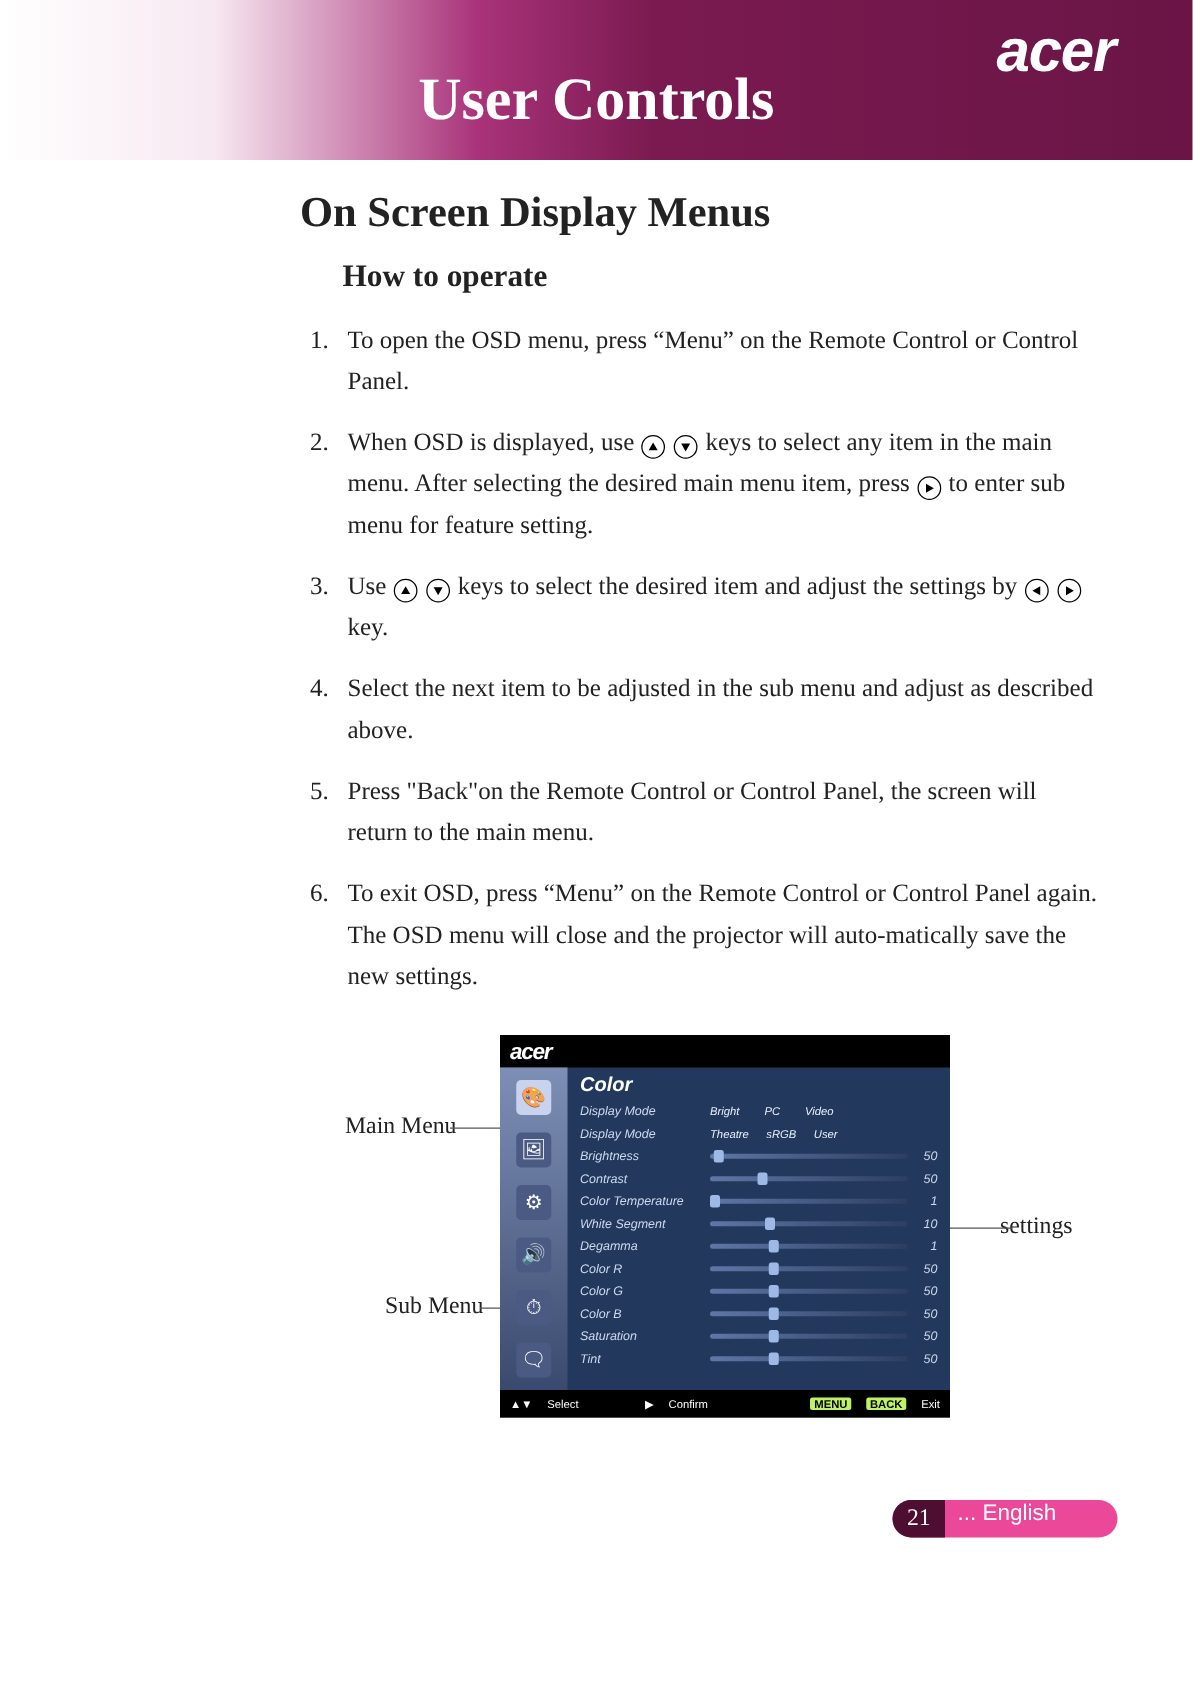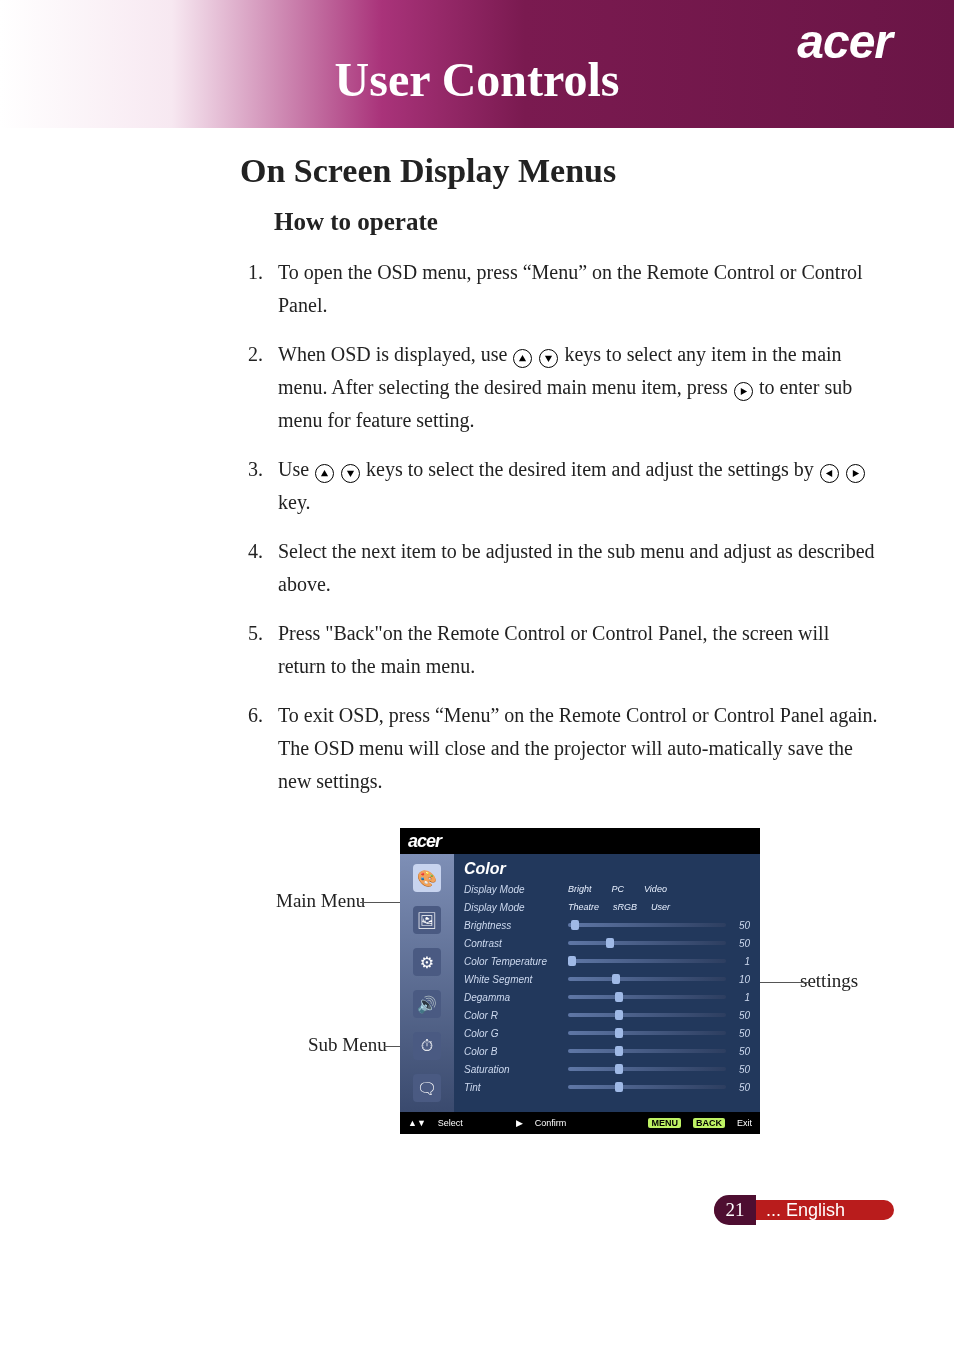--- a/index.html
+++ b/index.html
@@ -176,26 +176,25 @@
   .cline {
     position: absolute;
     border-top: 1px solid #555;
   }
   
   .footer-pill {
     position: absolute;
     top: 1200px;
     right: 60px;
     width: 180px;
-    height: 20px;
+    height: 30px;
     border-radius: 15px;
-    background: #b91c1c;
+    background: #ec4899;
     color: #fff;
     display: flex;
-    align-items: center;
     font-family: Arial, Helvetica, sans-serif;
     font-size: 18px;
   }
   .footer-pill .num {
     width: 42px; height: 30px;
     background: #4e0e31;
     border-radius: 15px 0 0 15px;
     display: flex; align-items: center; justify-content: center;
     margin-right: 10px;
     font-family: "Book Antiqua", Palatino, serif;

